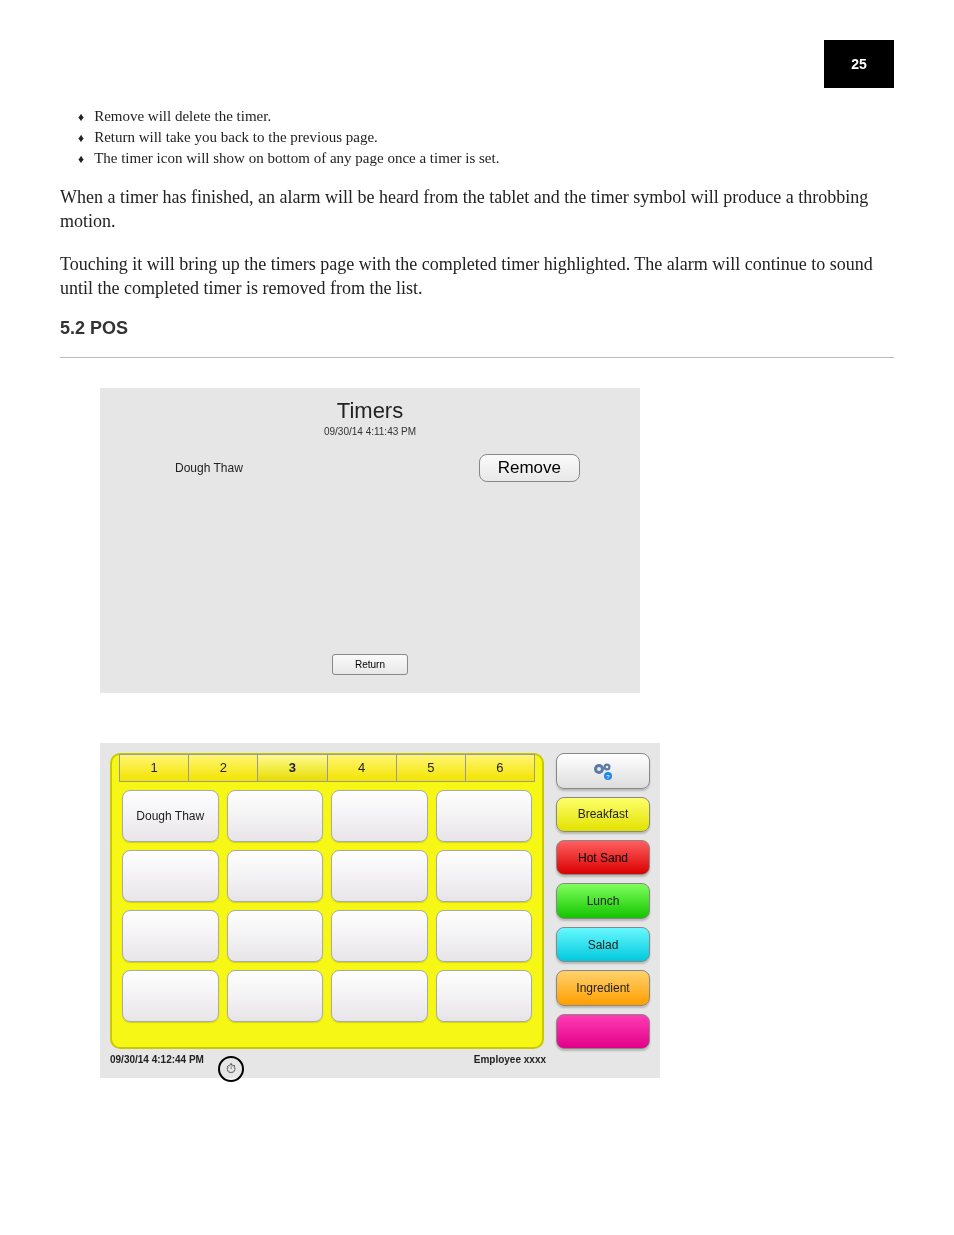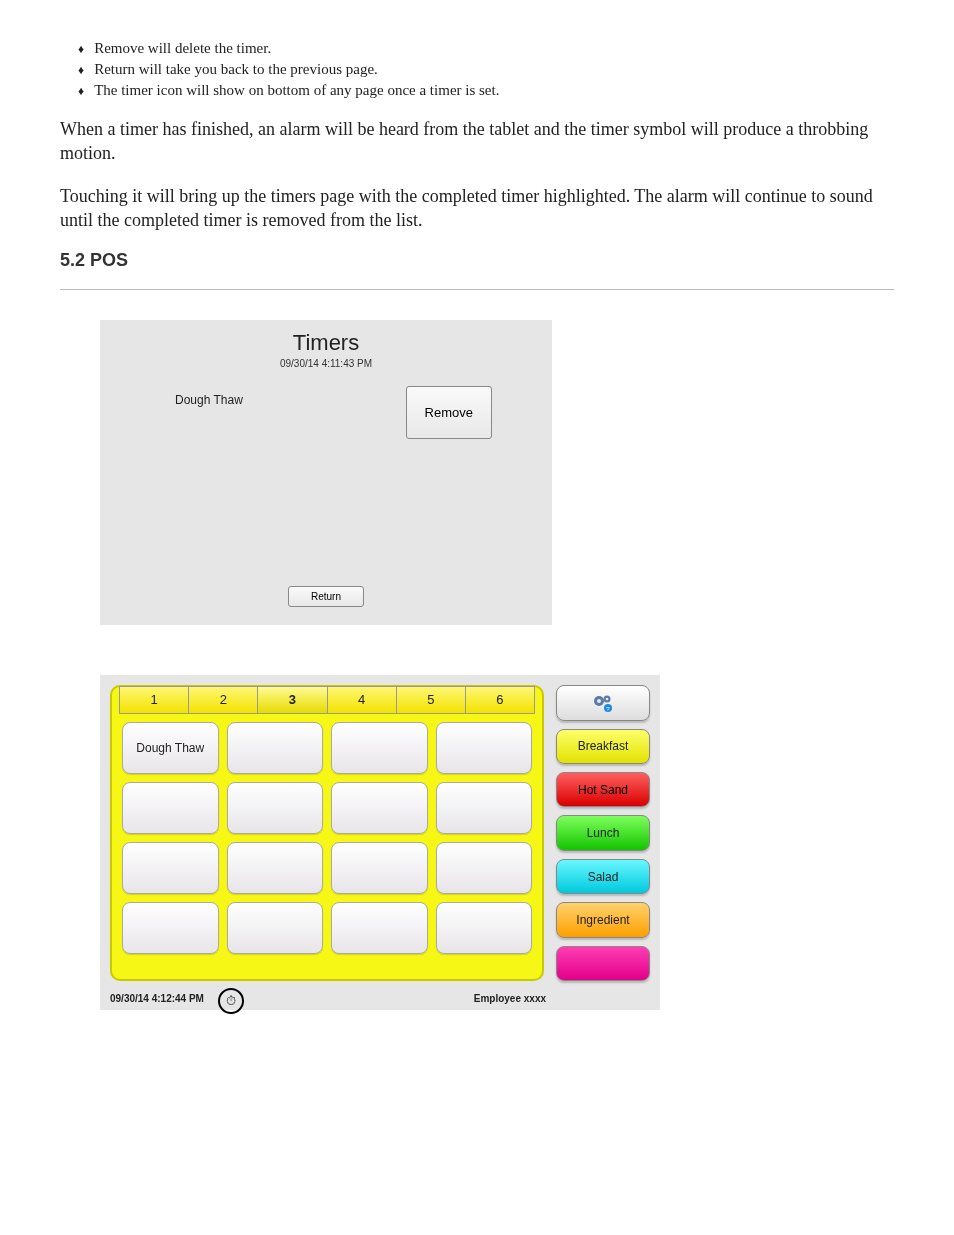--- a/index.html
+++ b/index.html
@@ -57,21 +57,21 @@
   .section-title {
     font-family: "Segoe UI", Arial, sans-serif;
     font-size: 18px;
     font-weight: 600;
     color: #333;
     margin: 8px 0 14px 0;
   }
 
   
   .ss1 {
-    width: 452px;
+    width: 540px;
     height: 305px;
     background: #e6e6e6;
     margin-left: 40px;
     margin-bottom: 50px;
     position: relative;
     font-family: "Segoe UI", Arial, sans-serif;
   }
   .ss1-title {
     position: absolute;
     top: 10px;
@@ -98,23 +98,23 @@
     align-items: center;
   }
   .ss1-name { position:absolute; left:75px; font-size:12px; }
   .ss1-time { position:absolute; left:0; right:0; text-align:center; font-size:12px; }
   .ss1-remove {
     position: absolute;
     right: 60px;
     top: -2px;
     background: linear-gradient(#fafafa,#e8e8e8);
     border: 1px solid #888;
-    border-radius: 3px;
-    padding: 18px 18px;
-    font-size: 13px;
+    border-radius: 8px;
+    padding: 3px 18px;
+    font-size: 17px;
   }
   .ss1-return {
     position: absolute;
     bottom: 18px;
     left: 50%;
     transform: translateX(-50%);
     background: linear-gradient(#fafafa,#e8e8e8);
     border: 1px solid #888;
     border-radius: 3px;
     padding: 4px 22px;
@@ -183,40 +183,43 @@
   .btn-yellow { background: linear-gradient(#feff6b,#e2e200); }
   .btn-red { background: linear-gradient(#ff5f5f,#d90000); color:#000; }
   .btn-green { background: linear-gradient(#7eff5c,#13c400); }
   .btn-cyan { background: linear-gradient(#68f8ff,#00c9dc); }
   .btn-orange { background: linear-gradient(#ffd26c,#ff9f00); }
   .btn-magenta { background: linear-gradient(#ff3db3,#e20088); }
   .gear-icon { position:relative; width:24px; height:20px; }
   .footer {
     position:absolute;
     left:10px; right:10px; bottom:6px;
-    display:flex; align-items:flex-end;
+    display:flex; align-items:flex-start;
     font-size:10px; font-weight:bold;
     height:18px;
   }
   .footer-dt { }
   .footer-emp { position:absolute; right:104px; }
   .timer-circle {
     position:absolute;
     left: 118px; bottom: -4px;
     width: 26px; height: 26px;
     border: 2.5px solid #000;
     border-radius: 50%;
     display:flex; align-items:center; justify-content:center;
     background: transparent;
   }
 </style>
 </head>
 <body>
 
 <div class="page">
+  <div class="topbar">
+    <div class="page-badge">25</div>
+  </div>
 
   <ul class="bullets">
     <li>Remove will delete the timer.</li>
     <li>Return will take you back to the previous page.</li>
     <li>The timer icon will show on bottom of any page once a timer is set.</li>
   </ul>
 
   <p class="paragraph">When a timer has finished, an alarm will be heard from the tablet and the timer symbol will produce a throbbing motion.</p>
   <p class="paragraph">Touching it will bring up the timers page with the completed timer highlighted. The alarm will continue to sound until the completed timer is removed from the list.</p>
   <div class="section-title">5.2 POS</div>

